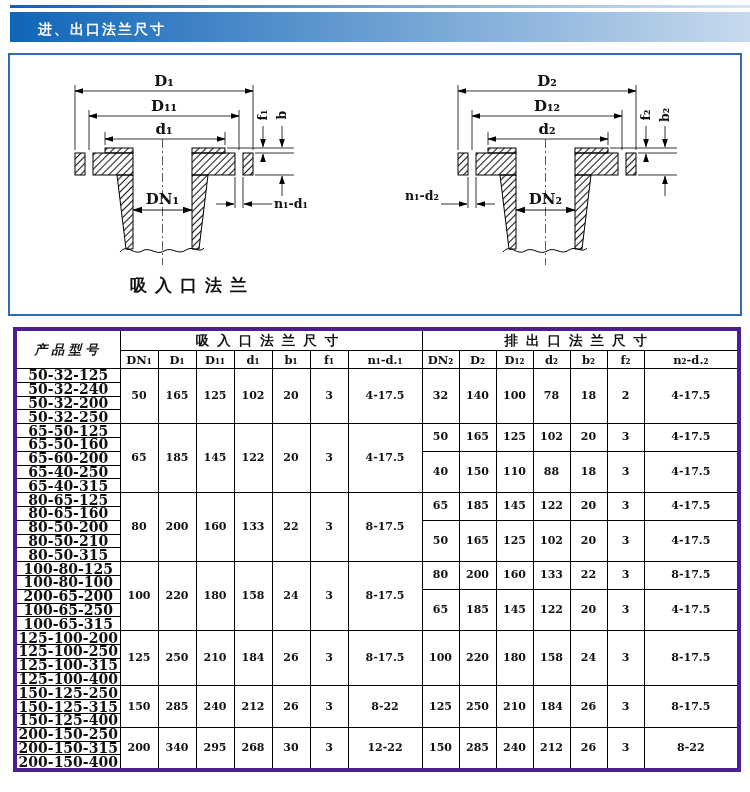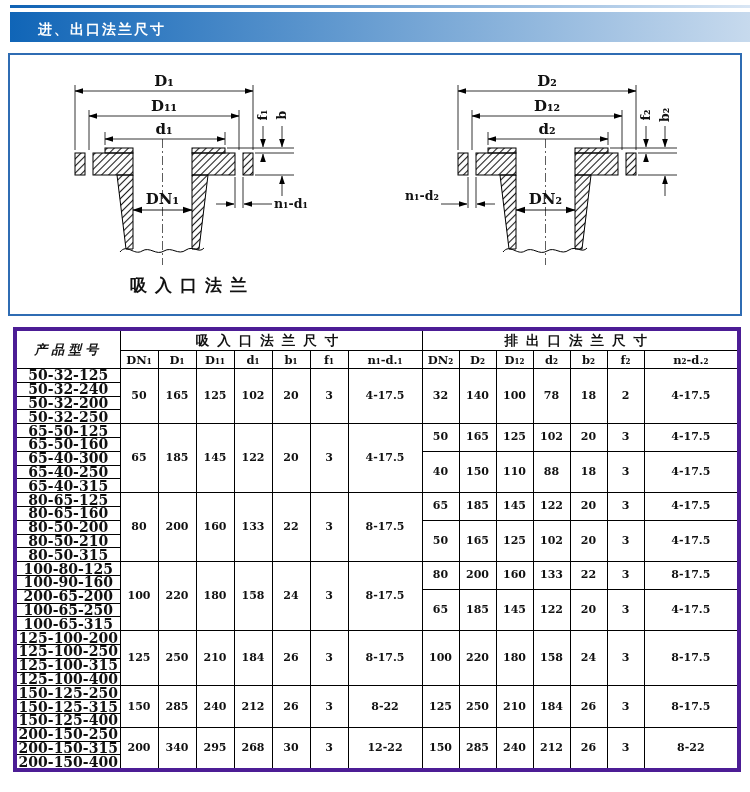--- a/index.html
+++ b/index.html
@@ -291,21 +291,21 @@
         <td rowspan="2">125</td>
         <td rowspan="2">102</td>
         <td rowspan="2">20</td>
         <td rowspan="2">3</td>
         <td rowspan="2">4-17.5</td>
       </tr>
       <tr>
         <td class="model">65-50-160</td>
       </tr>
       <tr>
-        <td class="model">65-40-300</td>
+        <td class="model">65-60-200</td>
         <td rowspan="3">40</td>
         <td rowspan="3">150</td>
         <td rowspan="3">110</td>
         <td rowspan="3">88</td>
         <td rowspan="3">18</td>
         <td rowspan="3">3</td>
         <td rowspan="3">4-17.5</td>
       </tr>
       <tr>
         <td class="model">65-40-250</td>
@@ -360,21 +360,21 @@
         <td rowspan="5">8-17.5</td>
         <td rowspan="2">80</td>
         <td rowspan="2">200</td>
         <td rowspan="2">160</td>
         <td rowspan="2">133</td>
         <td rowspan="2">22</td>
         <td rowspan="2">3</td>
         <td rowspan="2">8-17.5</td>
       </tr>
       <tr>
-        <td class="model">100-90-160</td>
+        <td class="model">100-80-100</td>
       </tr>
       <tr>
         <td class="model">200-65-200</td>
         <td rowspan="3">65</td>
         <td rowspan="3">185</td>
         <td rowspan="3">145</td>
         <td rowspan="3">122</td>
         <td rowspan="3">20</td>
         <td rowspan="3">3</td>
         <td rowspan="3">4-17.5</td>

